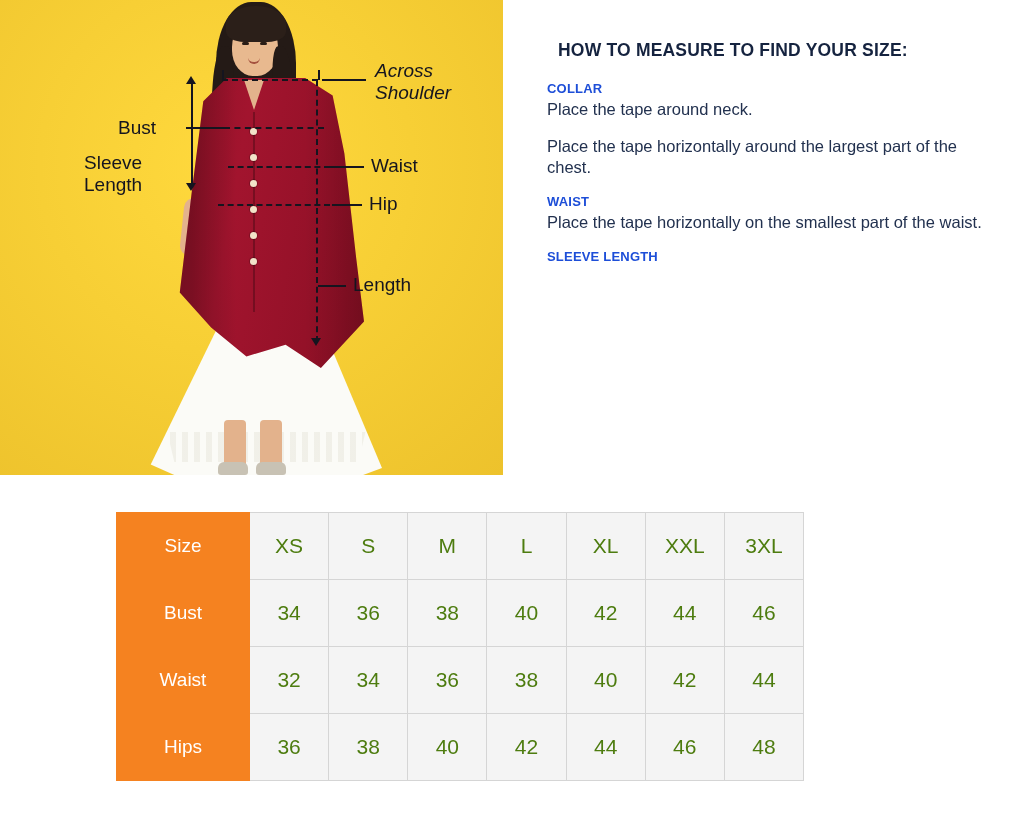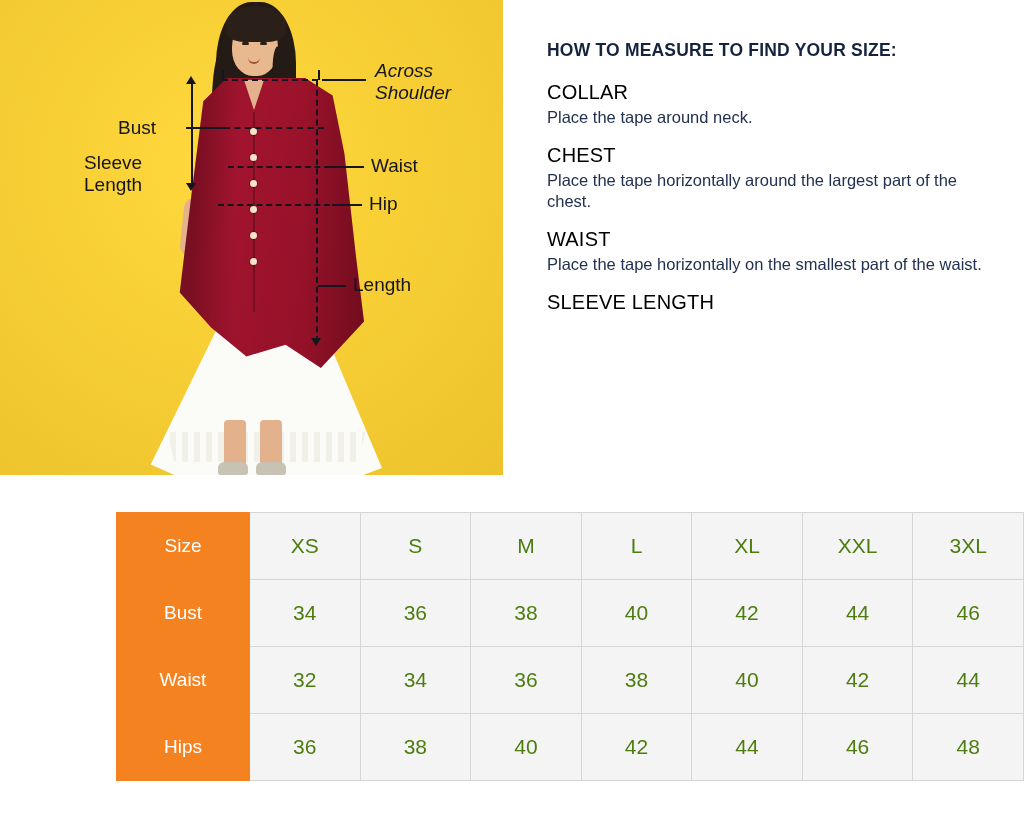--- a/index.html
+++ b/index.html
@@ -253,47 +253,47 @@
     height: 475px;
     background: #ffffff;
     padding: 40px 30px 0 44px;
     box-sizing: border-box;
   }
   .howto-title {
     font-size: 17.5px;
     font-weight: bold;
     color: #15233f;
     letter-spacing: .2px;
-    margin: 0 0 20px 0;
+    margin: 0 0 20px 11px;
   }
   .sec { margin-bottom: 16px; }
   .sec-h {
-    font-size: 20px;
-    font-weight: normal;
-    color: #000000;
+    font-size: 13px;
+    font-weight: bold;
+    color: #1d4ed8;
     margin: 0 0 3px 0;
     letter-spacing: .2px;
   }
   .sec-p {
     font-size: 16.5px;
     color: #22314f;
     margin: 0;
     line-height: 21px;
   }
 
   
   .table-wrap {
     position: absolute;
     left: 116px;
     top: 512px;
     width: 792px;
   }
   table.size-table {
     border-collapse: collapse;
-    width: 908px;
+    width: 688px;
     table-layout: fixed;
   }
   table.size-table td, table.size-table th {
     border: 1px solid #d5d5d5;
     height: 64px;
     text-align: center;
     vertical-align: middle;
     font-size: 21px;
     font-weight: normal;
     color: #4d7c0f;
@@ -382,21 +382,20 @@
 
   <div class="text-panel">
     <div class="howto-title">HOW TO MEASURE TO FIND YOUR SIZE:</div>
 
     <div class="sec">
       <div class="sec-h">COLLAR</div>
       <p class="sec-p">Place the tape around neck.</p>
     </div>
 
     <div class="sec">
-      <div class="sec-h">CHEST</div>
       <p class="sec-p">Place the tape horizontally around the largest part of the chest.</p>
     </div>
 
     <div class="sec">
       <div class="sec-h">WAIST</div>
       <p class="sec-p">Place the tape horizontally on the smallest part of the waist.</p>
     </div>
 
     <div class="sec">
       <div class="sec-h">SLEEVE LENGTH</div>

